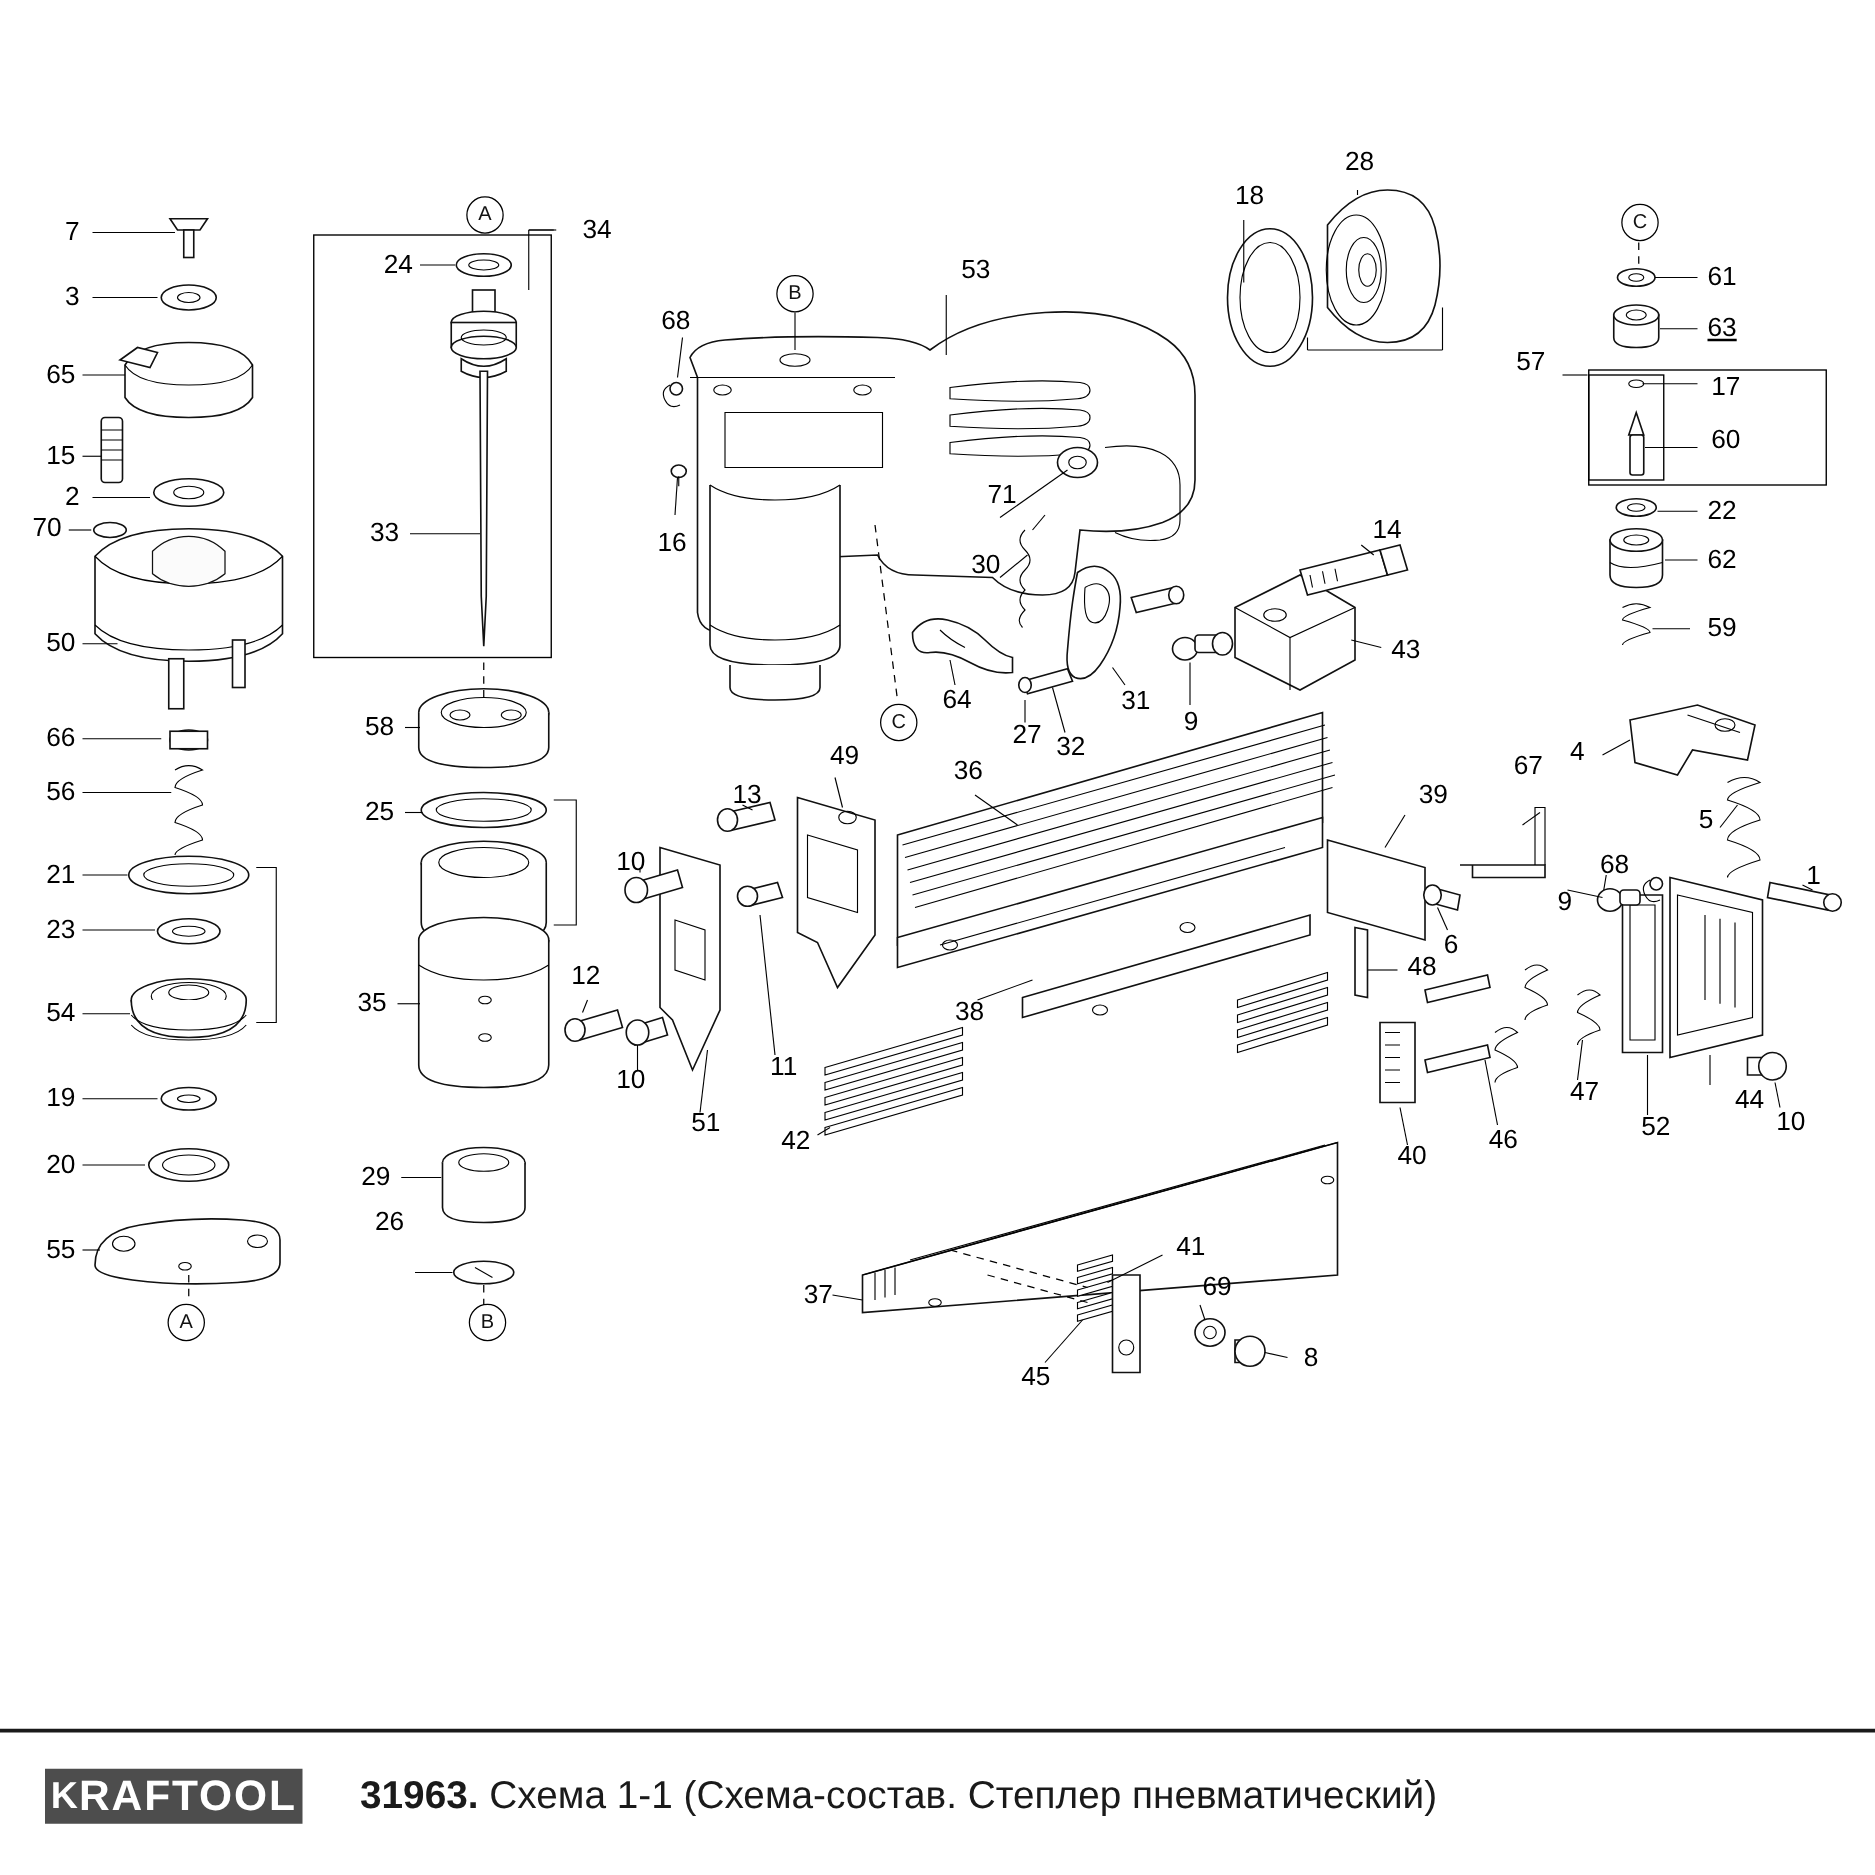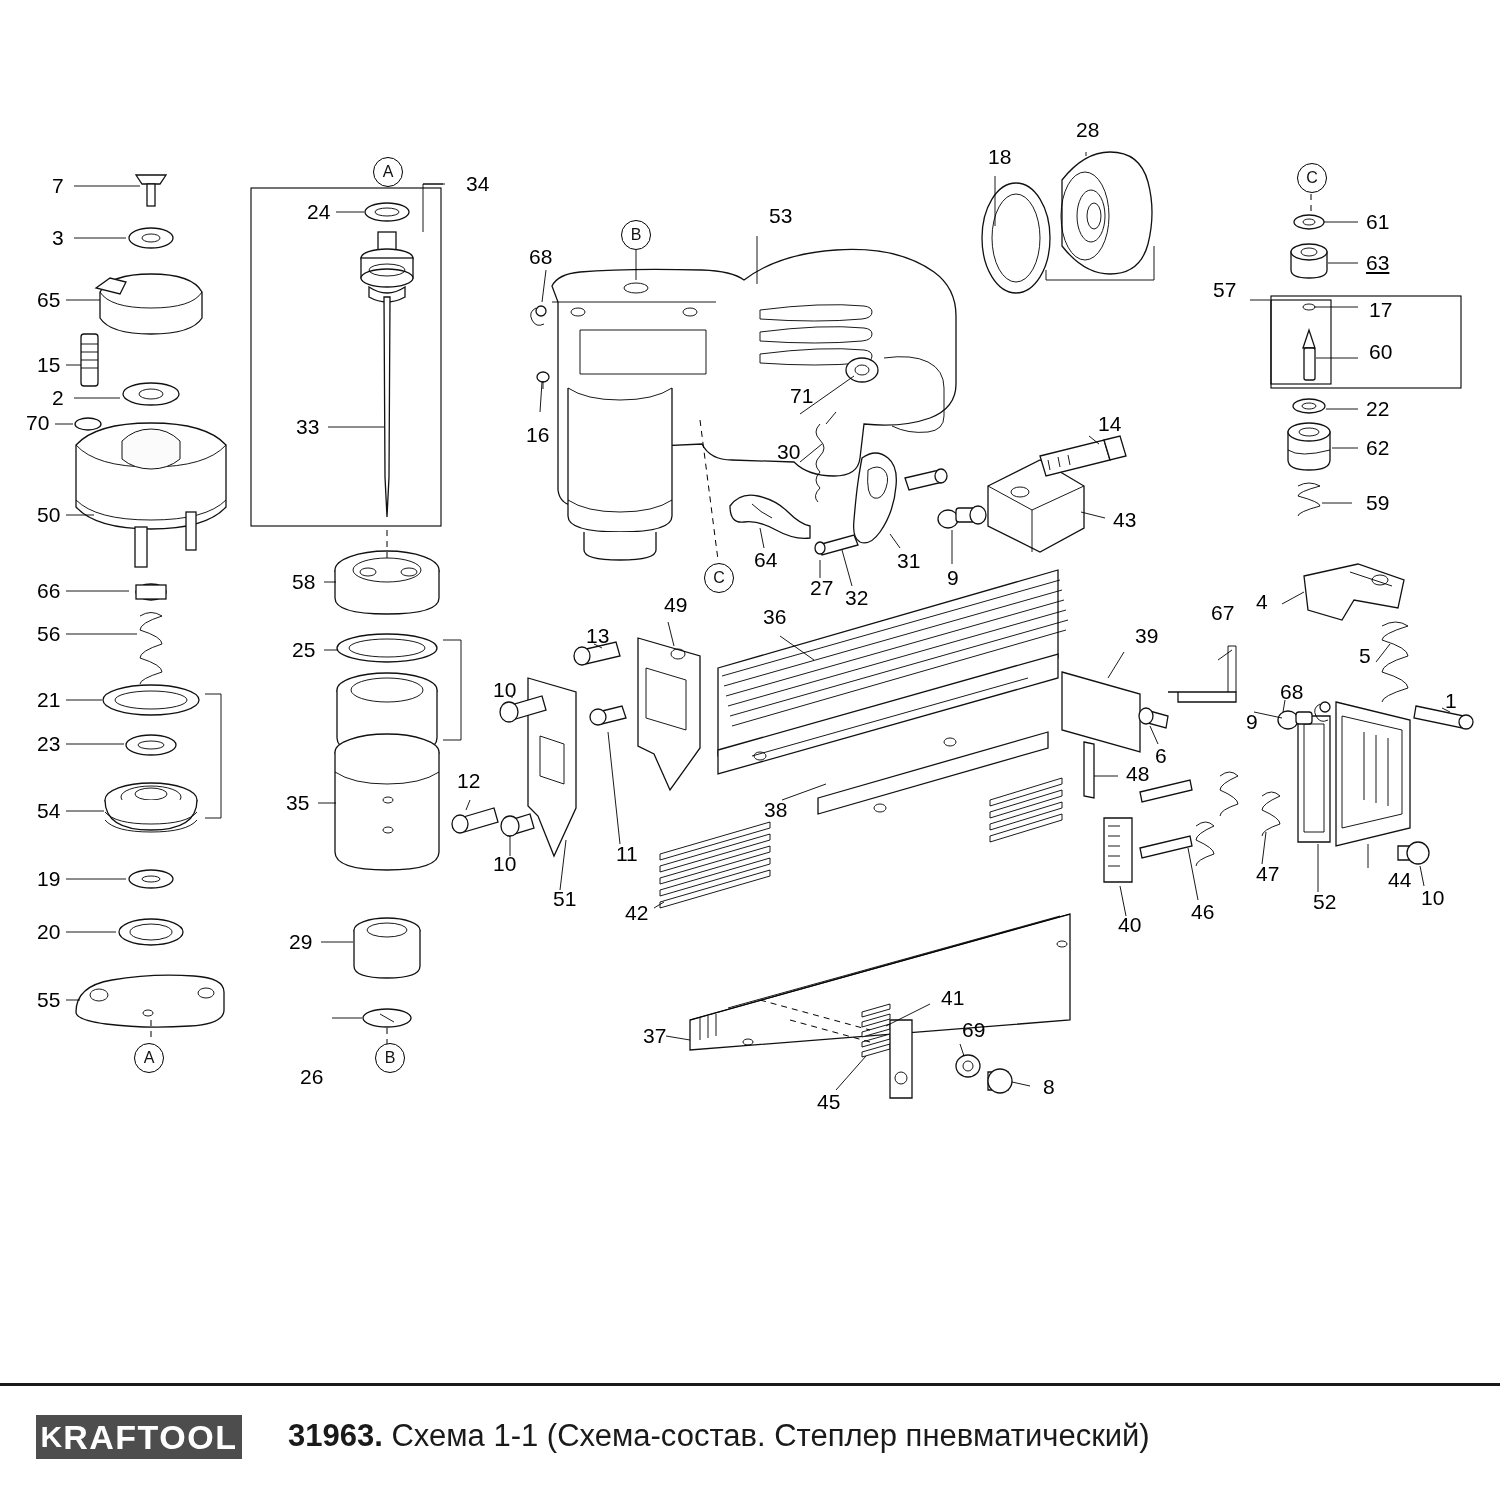--- a/index.html
+++ b/index.html
@@ -550,21 +550,21 @@
       <div class="num" style="left: 37px; top: 868px;">19</div>
       <div class="num" style="left: 37px; top: 921px;">20</div>
       <div class="num" style="left: 37px; top: 989px;">55</div>
       <div class="num" style="left: 307px; top: 201px;">24</div>
       <div class="num" style="left: 466px; top: 173px;">34</div>
       <div class="num" style="left: 296px; top: 416px;">33</div>
       <div class="num" style="left: 292px; top: 571px;">58</div>
       <div class="num" style="left: 292px; top: 639px;">25</div>
       <div class="num" style="left: 286px; top: 792px;">35</div>
       <div class="num" style="left: 289px; top: 931px;">29</div>
-      <div class="num" style="left: 300px; top: 1066px; text-align: center;">26</div>
+      <div class="num" style="left: 300px; top: 967px; text-align: center;">26</div>
       <div class="num" style="left: 529px; top: 246px;">68</div>
       <div class="num" style="left: 526px; top: 424px;">16</div>
       <div class="num" style="left: 753px; top: 205px; margin-left: 16px;">53</div>
       <div class="num" style="left: 988px; top: 146px;">18</div>
       <div class="num" style="left: 1076px; top: 119px;">28</div>
       <div class="num" style="left: 790px; top: 385px;">71</div>
       <div class="num" style="left: 777px; top: 441px;">30</div>
       <div class="num" style="left: 754px; top: 549px;">64</div>
       <div class="num" style="left: 810px; top: 577px;">27</div>
       <div class="num" style="left: 845px; top: 587px;">32</div>

